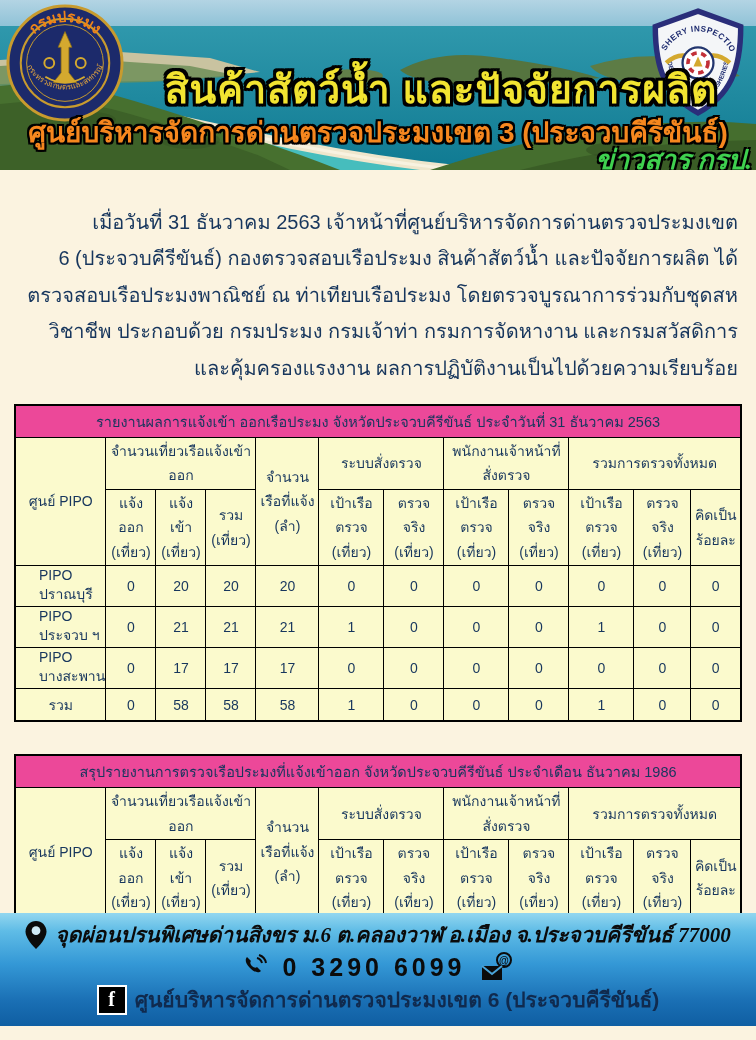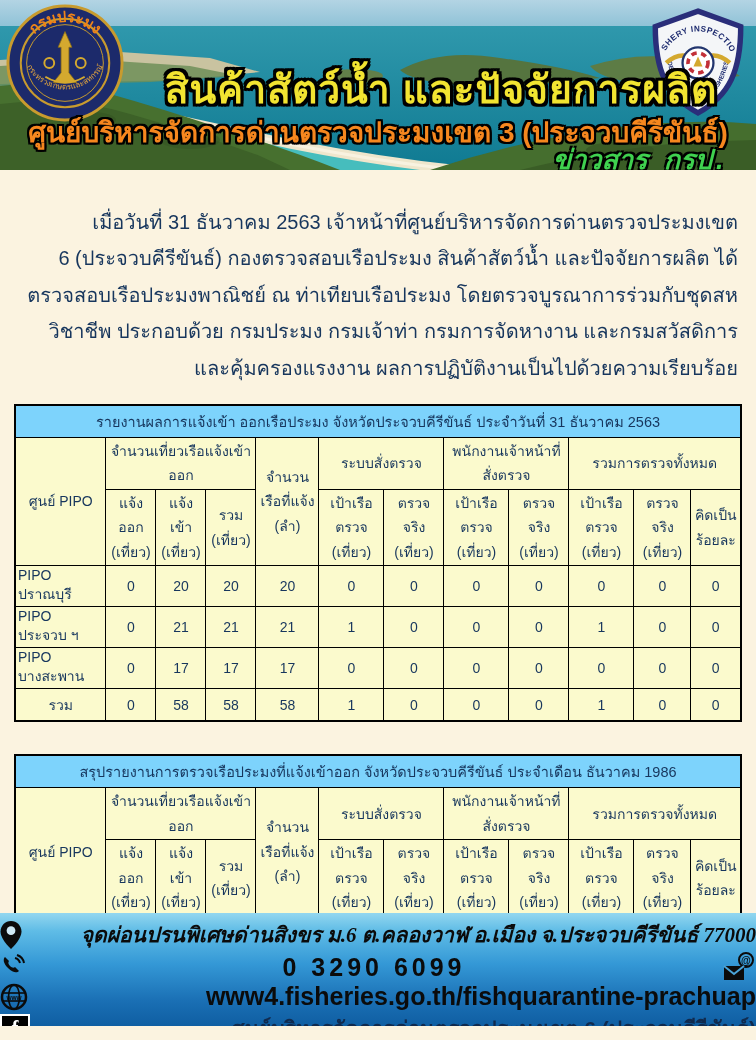--- a/index.html
+++ b/index.html
@@ -15,48 +15,48 @@
   .hero-t1,.hero-t2{position:absolute;left:140px;right:14px;text-align:center;
        font-weight:bold;color:#f2e431;letter-spacing:1px;
        text-shadow:-3px -3px 0 #000,3px -3px 0 #000,-3px 3px 0 #000,3px 3px 0 #000,
                    0 -3px 0 #000,0 3px 0 #000,-3px 0 0 #000,3px 0 0 #000;}
   .hero-t1{top:6px;font-size:42px;}
   .hero-t2{top:58px;font-size:39px;}
   .hero-t3{position:absolute;left:0;right:0;top:110px;text-align:center;
        font-weight:bold;font-size:28px;color:#f6871e;
        text-shadow:-2px -2px 0 #000,2px -2px 0 #000,-2px 2px 0 #000,2px 2px 0 #000,
                    0 -2px 0 #000,0 2px 0 #000,-2px 0 0 #000,2px 0 0 #000;}
-  .hero-t4{position:absolute;right:28px;top:138px;font-weight:bold;font-style:italic;
-       font-size:27px;color:#3fd14f;font-family:Liberation Mono, monospace;
+  .hero-t4{position:absolute;right:4px;top:138px;font-weight:bold;font-style:italic;
+       font-size:27px;color:#3fd14f;font-family:Liberation Serif, serif;
        text-shadow:-2px -2px 0 #000,2px -2px 0 #000,-2px 2px 0 #000,2px 2px 0 #000;}
 
   
   .lead{margin:34px 18px 0 18px;text-indent:62px;font-size:20px;line-height:1.82;
         color:#17365d;text-align:right;}
 
   
   .rpt{border-collapse:collapse;table-layout:fixed;width:726px;margin:0 auto;
        border:2px solid #000;color:#17365d;}
   .rpt td,.rpt th{border:1px solid #000;background:#fbfacd;font-weight:normal;
        font-size:14px;text-align:center;vertical-align:middle;padding:1px 2px;}
-  .rpt .title-cell{background:#7dd3fc;font-size:14.5px;padding:4px 2px;}
+  .rpt .title-cell{background:#ec4899;font-size:14.5px;padding:4px 2px;}
   .rpt thead th{white-space:pre-line;line-height:1.75;}
   .rpt .grp{height:44px;}
   .rpt .sub th{height:52px;}
   .rpt tbody td{height:29px;}
-  .rpt tbody td.rowlabel{text-align:left;padding-left:2px;}
+  .rpt tbody td.rowlabel{text-align:left;padding-left:23px;}
   .rpt tbody tr:last-child td.rowlabel{text-align:center;padding-left:2px;}
   .tbl-wrap1{margin-top:18px;}
   .tbl-wrap2{margin-top:32px;}
 
   
   .footer{position:absolute;left:0;top:913px;width:756px;height:113px;
       background:linear-gradient(180deg,#93d7ef 0%,#5fbce6 16%,#3498d6 45%,#1a6fb4 78%,#0f5ea2 100%);
       color:#0b0b0b;}
-  .f-row{display:flex;align-items:center;justify-content:space-between;gap:8px;}
+  .f-row{display:flex;align-items:center;justify-content:center;gap:8px;}
   .f-addr{margin-top:5px;font-family:"Liberation Serif",serif;font-style:italic;
       font-weight:bold;font-size:21px;}
   .f-contact{margin-top:1px;gap:14px;}
   .f-phone{font-weight:bold;font-size:25px;letter-spacing:4px;}
   .f-email{font-size:23px;}
   .f-web{font-weight:bold;font-size:25px;margin-top:0px;}
   .f-fb{font-size:21px;color:#102a4e;margin-top:1px;font-weight:bold;}
   .fb-badge{width:26px;height:26px;background:#000;border:2px solid #fff;
       display:inline-flex;align-items:center;justify-content:center;
       color:#fff;font-weight:bold;font-size:20px;font-family:"Liberation Serif",serif;}
@@ -411,30 +411,20 @@
         <path d="M17,1 Q23,3 24,9" fill="none" stroke="#0b0b0b" stroke-width="2"></path>
       </svg>
       <span class="f-phone">0 3290  6099</span>
       <svg class="icon" width="34" height="30" viewBox="0 0 34 30">
         <circle cx="24" cy="8" r="7" fill="none" stroke="#0b0b0b" stroke-width="2"></circle>
         <text x="24" y="11.5" text-anchor="middle" font-size="10" font-weight="bold" fill="#0b0b0b" font-family="Liberation Sans,sans-serif">@</text>
         <polygon points="2,14 22,14 22,28 2,28" fill="#0b0b0b"></polygon>
         <polyline points="2,14 12,22 22,14" fill="none" stroke="#4aa4d8" stroke-width="2"></polyline>
       </svg>
     </div>
-    <div class="f-row f-web">
-      <svg class="icon" width="28" height="28" viewBox="0 0 28 28">
-        <circle cx="14" cy="14" r="12" fill="none" stroke="#0b0b0b" stroke-width="2.5"></circle>
-        <ellipse cx="14" cy="14" rx="5.5" ry="12" fill="none" stroke="#0b0b0b" stroke-width="1.6"></ellipse>
-        <line x1="2" y1="10" x2="26" y2="10" stroke="#0b0b0b" stroke-width="1.6"></line>
-        <line x1="2" y1="18" x2="26" y2="18" stroke="#0b0b0b" stroke-width="1.6"></line>
-        <text x="14" y="16.5" text-anchor="middle" font-size="6.5" font-weight="bold" fill="#0b0b0b" font-family="Liberation Sans,sans-serif">www</text>
-      </svg>
-      <span>www4.fisheries.go.th/fishquarantine-prachuap</span>
-    </div>
     <div class="f-row f-fb">
       <span class="fb-badge">f</span>
       <span>ศูนย์บริหารจัดการด่านตรวจประมงเขต 6 (ประจวบคีรีขันธ์)</span>
     </div>
   </footer>
 
   <div class="bottom-strip"></div>
 </div>
 
 </body></html>

